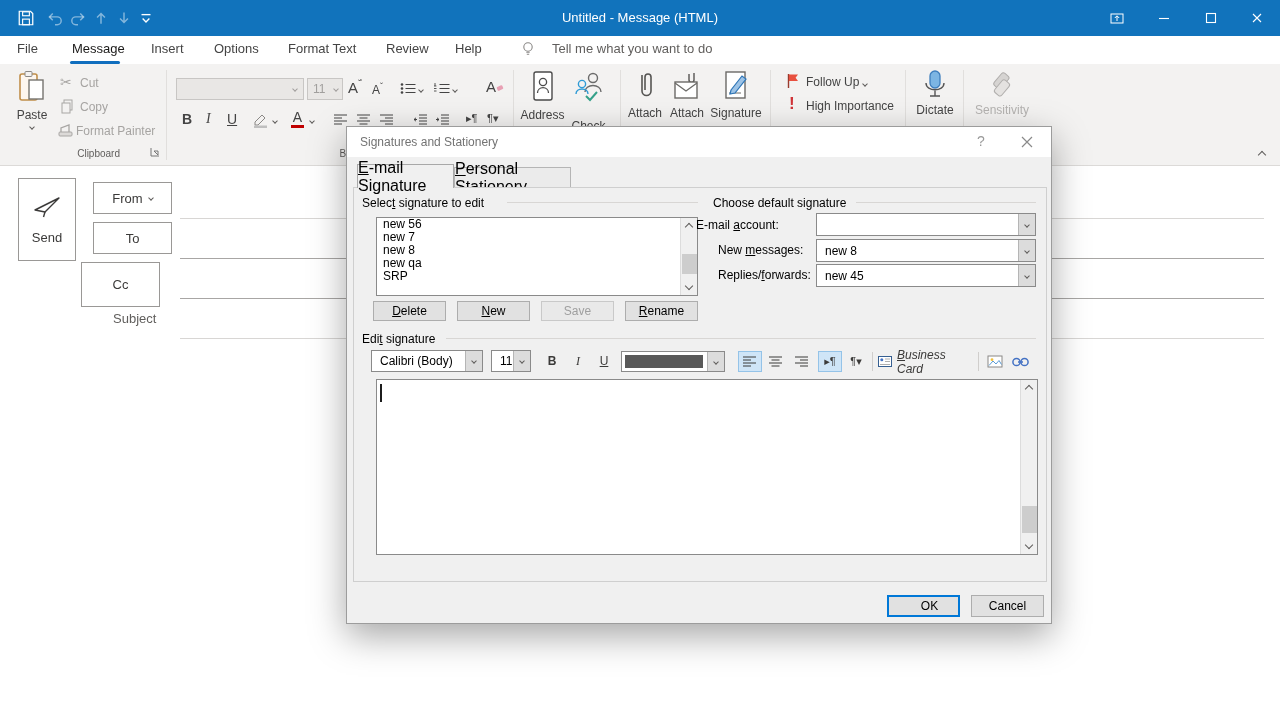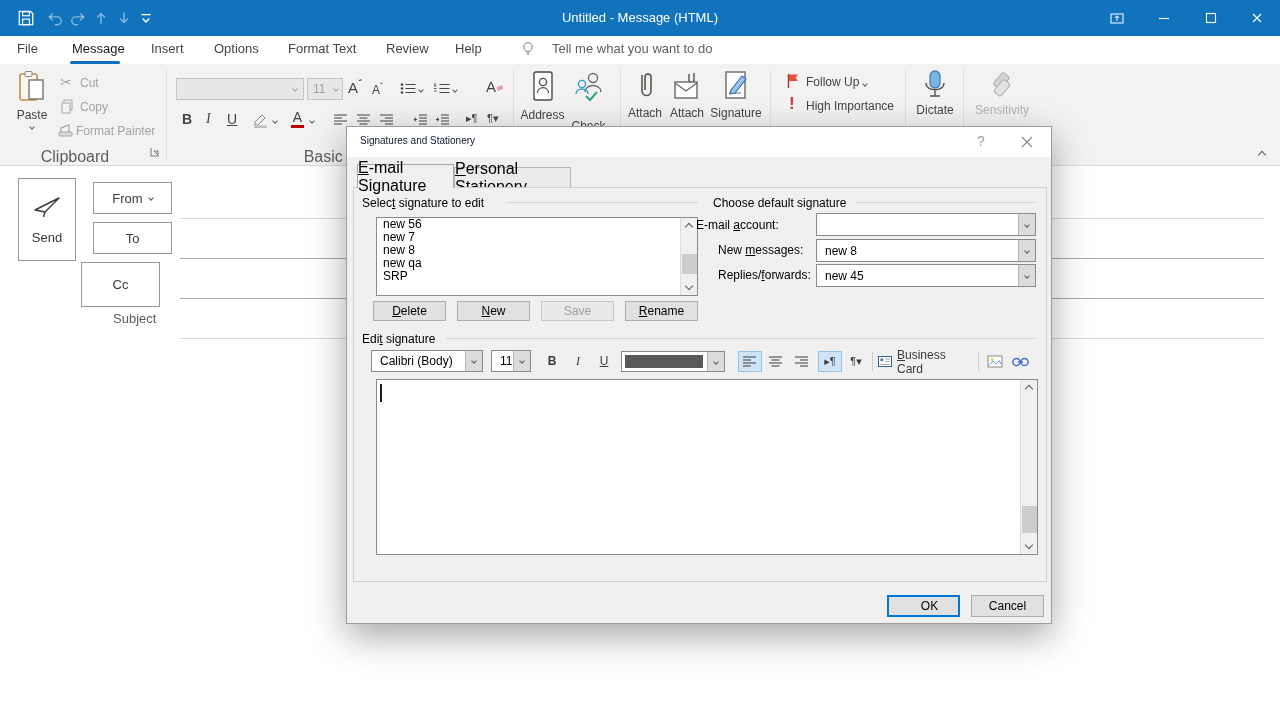--- a/index.html
+++ b/index.html
@@ -17,38 +17,38 @@
 
   
   #tabrow { left:0; top:36px; width:1280px; height:28px; background:#fff; }
   .rtab { position:absolute; top:0; height:28px; line-height:26px; font-size:13px; color:#444; }
   .rtab.active { color:#1b1a19; }
   #tab-underline { position:absolute; height:3px; background:var(--accent-blue,#106ebe); top:25px; border-radius:2px; }
 
   
   #ribbon { left:0; top:64px; width:1280px; height:102px; background:#f3f2f1; border-bottom:1px solid #dcdad8; }
   .gsep { position:absolute; top:6px; width:1px; height:90px; background:#e1dfdd; }
-  .glabel { position:absolute; top:84px; font-size:16px; color:#605e5c; text-align:center; }
+  .glabel { position:absolute; top:84px; font-size:10px; color:#605e5c; text-align:right; }
   .rlabel { font-size:12px; color:#444; }
   .rdisabled { color:#a6a4a2; }
   .chev { display:inline-block; width:6px; height:6px; border-right:1.3px solid #5f5d5b; border-bottom:1.3px solid #5f5d5b; transform:rotate(45deg); }
   .chev.sm { width:4px; height:4px; }
   .chev.up { transform:rotate(225deg); }
   .chev.lt { border-color:#a19f9d; }
   .bigbtn { position:absolute; display:flex; flex-direction:column; align-items:center; }
   .combo-gray { position:absolute; background:#e9e7e5; border:1px solid #c8c6c4; }
 
   
   .field-btn { position:absolute; background:#fff; border:1px solid #9a9896; display:flex; align-items:center; justify-content:center; gap:6px; font-size:13px; color:#3b3a39; }
   .fline { position:absolute; height:1px; left:180px; width:1084px; }
 
   
   #dialog { left:346px; top:126px; width:706px; height:498px; background:#f0f0f0; border:1px solid #9c9c9c; box-shadow:0 12px 34px rgba(0,0,0,.35); z-index:100; font-size:12px; color:#000; }
   #dlg-titlebar { position:absolute; left:0; top:0; width:100%; height:30px; background:#fff; }
-  #dlg-title { position:absolute; left:13px; top:8px; font-size:10px; color:#0f172a; }
+  #dlg-title { position:absolute; left:13px; top:8px; font-size:12px; color:#737373; }
   .dlg-tab { position:absolute; font-size:16px; display:flex; align-items:center; justify-content:center; }
   .dlg-tab.active { background:#f0f0f0; border:1px solid #a8a8a8; border-bottom:none; z-index:3; }
   .dlg-tab.inactive { background:#ebebeb; border:1px solid #b5b5b5; z-index:1; }
   #dlg-pane { position:absolute; left:6px; top:60px; width:694px; height:395px; border:1px solid #cfcfcf; background:#f0f0f0; z-index:2; }
   .etched { position:absolute; height:1px; background:#d8d6d4; }
   .win-btn { position:absolute; width:73px; height:20px; background:#e1e1e1; border:1px solid #adadad; font-size:12px; display:flex; align-items:center; justify-content:center; color:#000; }
   .win-btn.disabled { color:#9f9f9f; background:#e9e9e9; border-color:#c9c9c9; }
   .win-btn.default { border:2px solid var(--ok-focus,#0078d7); }
   .listbox { position:absolute; background:#fff; border:1px solid #8a8a8a; }
   .lrow { height:13px; line-height:13px; padding-left:6px; font-size:12px; color:#000; width:303px; }
@@ -491,21 +491,21 @@
       </svg>
   </span>
   <span class="tb" style="left:443px; top:224px; width:24px; height:21px; z-index:5;">
     <svg width="14" height="12">
         <path d="M0 1h13M5 4h8M0 7h13M5 10h8" stroke="#3b3a39"></path>
       </svg>
   </span>
   <span class="tb active" style="left:471px; top:224px; width:24px; height:21px; font-size:11px; z-index:5;">▸¶</span>
   <span class="tb" style="left:497px; top:224px; width:24px; height:21px; font-size:11px; z-index:5;">¶▾</span>
   <div class="vsep" style="left:525px; top:225px; z-index:5;"></div>
-  <div class="tb" style="left:531px; top:224px; width:96px; height:21px; gap:5px; font-size:12px; z-index:5;">
+  <div class="tb" style="left:531px; top:224px; width:96px; height:21px; gap:5px; font-size:12px; z-index:5;font-style:italic;">
     <span>
       <svg width="14" height="11">
           <rect x=".5" y=".5" width="13" height="10" fill="#fff" stroke="#365f91"></rect>
           <circle cx="3.8" cy="3.8" r="1.5" fill="#4472c4"></circle>
           <path d="M7 3h5M7 5.5h5M2 8.5h10" stroke="#9a9a9a" stroke-width=".8"></path>
         </svg>
     </span>
     <span><u>B</u><span>usiness Card</span></span>
   </div>
   <div class="vsep" style="left:631px; top:225px; z-index:5;"></div>

